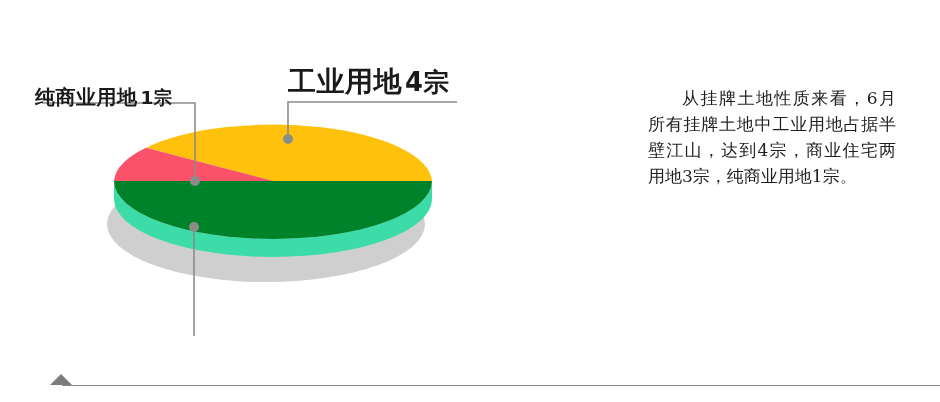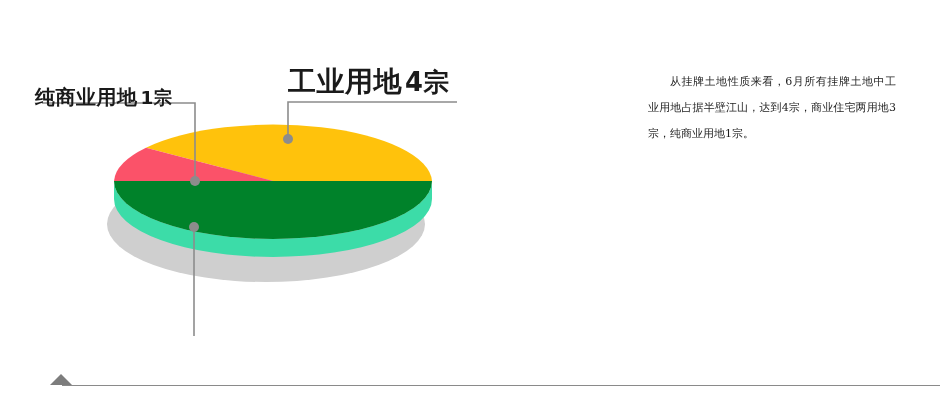--- a/index.html
+++ b/index.html
@@ -79,22 +79,22 @@
     color: #ffffff;
     font-size: 25px;
     font-weight: bold;
     letter-spacing: 2px;
     line-height: 28px;
     border-bottom: 3px solid #ffffff;
     padding-bottom: 1px;
     font-family: "DejaVu Sans", "Liberation Sans", sans-serif;
   }
   #info-body {
-    margin-top: 10px;
-    font-size: 11px;
+    margin-top: 26px;
+    font-size: 17px;
     line-height: 26px;
     color: #1e1e1e;
     text-indent: 2em;
     text-align: justify;
     font-family: "DejaVu Serif", "Liberation Serif", serif;
   }
 
   
   #bottom-rule {
     position: absolute;

